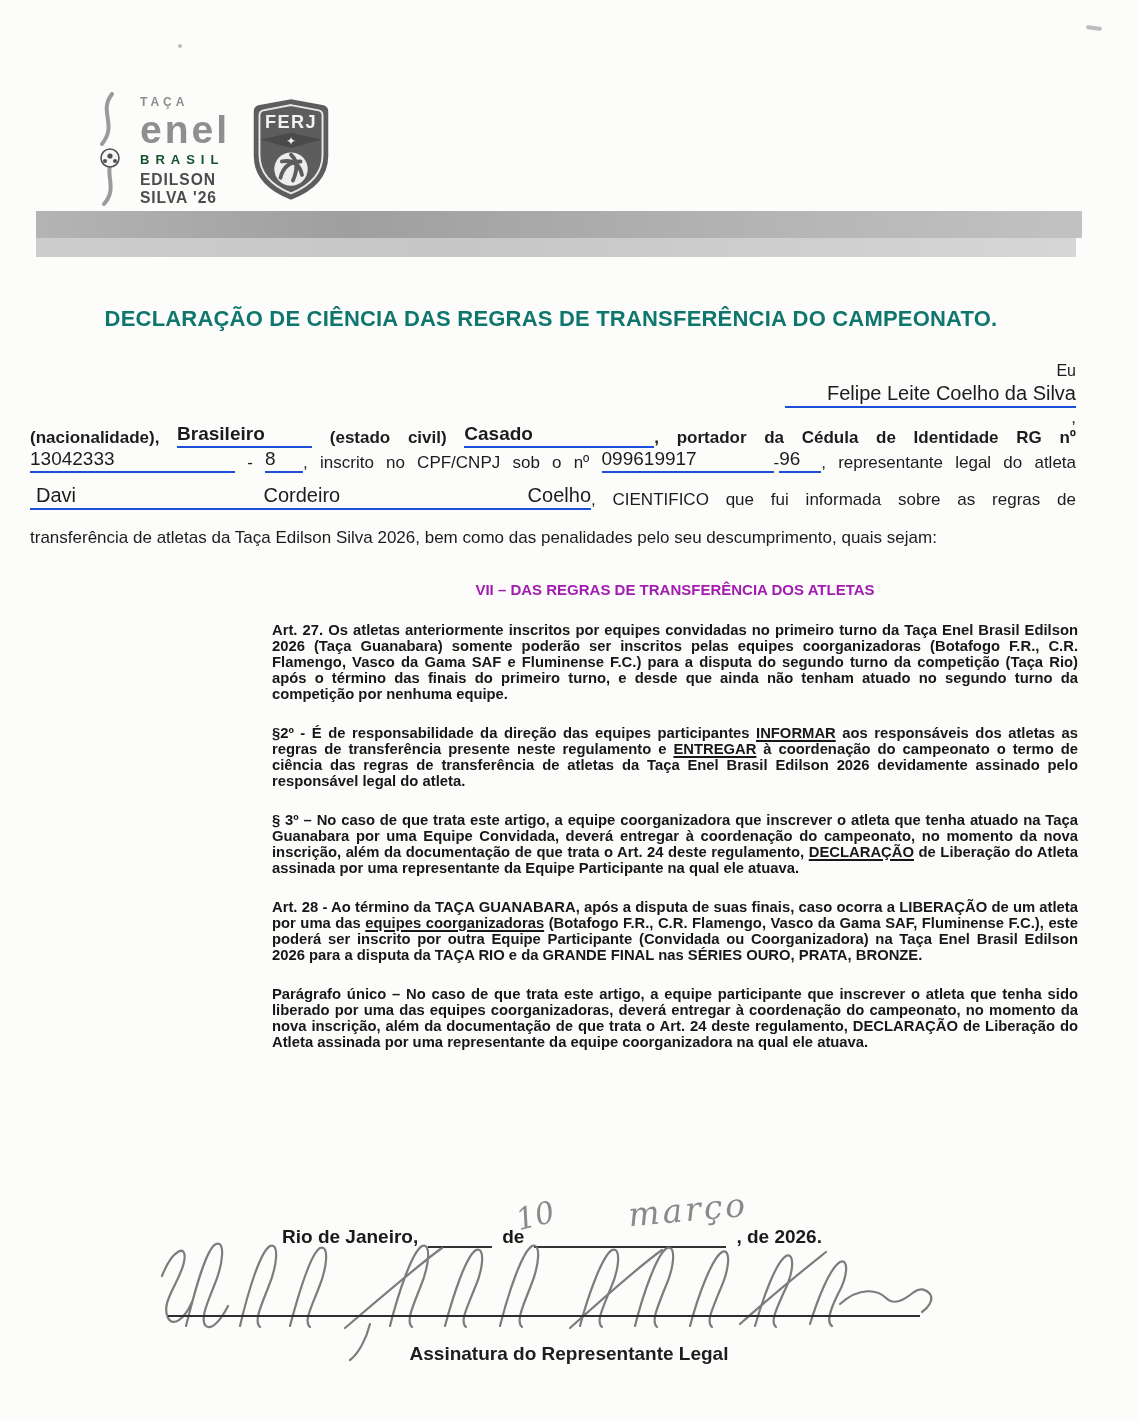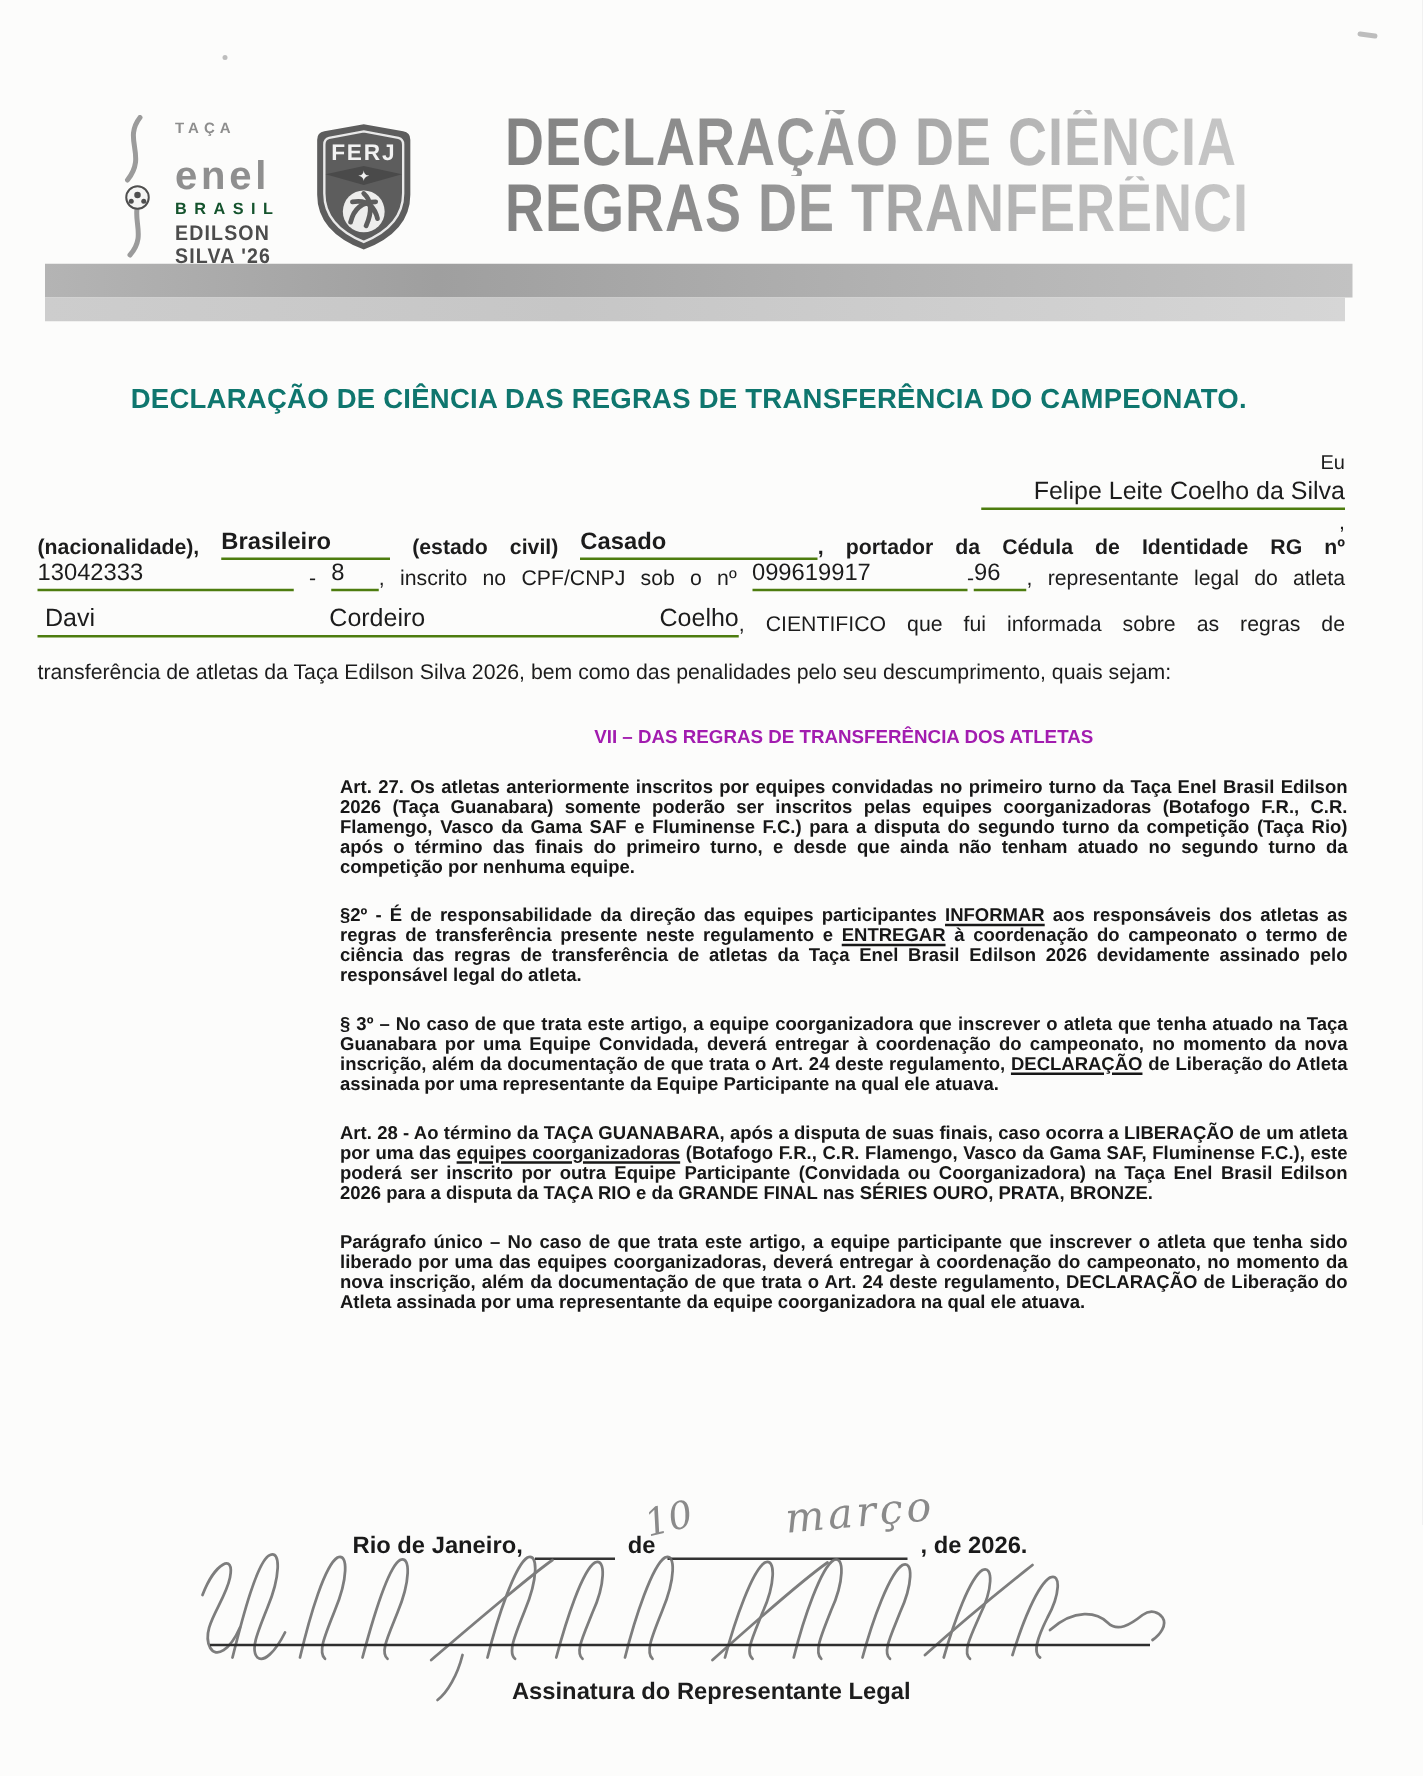--- a/index.html
+++ b/index.html
@@ -4,21 +4,21 @@
 <style>
   html,body{margin:0;padding:0;background:#e9e9e9;}
   #page{position:relative;width:1138px;height:1421px;background:#fcfcfb;margin:0 auto;
         font-family:"Liberation Sans",sans-serif;color:#1b1b1b;overflow:hidden;}
 
   
   .hdr-logo-enel{position:absolute;left:88px;top:92px;width:150px;height:115px;display:flex;}
   .enel-swoosh{position:absolute;left:0;top:0;}
   .enel-text{position:absolute;left:52px;top:4px;line-height:1;}
   .enel-taca{font-size:12px;letter-spacing:4px;color:#8d8d8d;font-weight:700;}
-  .enel-brand{font-size:32px;letter-spacing:3px;color:#8f8f8f;font-weight:600;margin-top:16px;}
+  .enel-brand{font-size:39px;letter-spacing:3px;color:#8f8f8f;font-weight:600;margin-top:2px;}
   .enel-brasil{font-size:13px;letter-spacing:6px;color:#14532d;font-weight:600;margin-top:4px;}
   .enel-edilson{font-size:17px;letter-spacing:1px;color:#4c4c4c;font-weight:800;margin-top:5px;transform:scaleX(.92);transform-origin:left;}
   .enel-silva{font-size:17px;letter-spacing:1px;color:#4c4c4c;font-weight:800;margin-top:1px;transform:scaleX(.92);transform-origin:left;}
 
   .hdr-ferj{position:absolute;left:248px;top:96px;}
 
   .hdr-title{position:absolute;left:330px;top:88px;width:740px;text-align:center;}
   .hdr-title .tl{font-weight:800;font-size:54px;line-height:53px;letter-spacing:1px;
       transform:scaleX(.8);transform-origin:center;white-space:nowrap;
       background:linear-gradient(90deg,#828282 0%,#8f8f8f 30%,#b5b5b5 70%,#c7c7c7 100%);
@@ -31,21 +31,21 @@
 
   .speck{position:absolute;background:#bdbdbd;border-radius:2px;}
 
   
   .doc-title{position:absolute;left:20px;top:306px;width:1062px;text-align:center;
              font-size:22px;font-weight:800;letter-spacing:.2px;color:#0f766e;}
 
   
   .pre{position:absolute;left:30px;width:1046px;font-size:17px;color:#1c1c1c;}
   .pre.just{text-align:justify;text-align-last:justify;}
-  .fld{display:inline-block;border-bottom:2px solid #4d7c0f;text-align:center;
+  .fld{display:inline-block;border-bottom:2px solid #1d4ed8;text-align:center;
        font-size:19px;line-height:1.15;vertical-align:bottom;padding-bottom:1px;}
   .fld.big{font-size:20px;}
   .l1{top:362px;display:flex;align-items:flex-end;flex-direction:column;}
   .l1 .eu{font-size:16px;padding-bottom:2px;}
   .l1 .fld{flex:1;text-align:left;padding-left:42px;margin-left:4px;}
   .l1 .comma{padding-bottom:2px;}
   .l2{top:423px;font-weight:bold;}
   .l3{top:448px;}
   .l4{top:484px;}
   .l5{top:528px;text-align:justify;}
@@ -102,24 +102,20 @@
   <svg class="hdr-ferj" width="86" height="108" viewBox="0 0 90 112">
     <path d="M45 3 L78 9 Q84 10 84 16 V62 Q84 93 45 108 Q6 93 6 62 V16 Q6 10 12 9 Z" fill="#5d5d5d"></path>
     <path d="M45 9 L74 14.5 Q78 15.5 78 20 V61 Q78 88 45 101.5 Q12 88 12 61 V20 Q12 15.5 16 14.5 Z" fill="none" stroke="#e9e9e9" stroke-width="2"></path>
     <text x="45" y="33" text-anchor="middle" font-family="Liberation Sans, sans-serif" font-size="19" font-weight="bold" fill="#f2f2f2" letter-spacing="1.5">FERJ</text>
     <path d="M13 45 L45 38 L77 45 L45 54 Z" fill="#4a4a4a"></path>
     <text x="45" y="50.5" text-anchor="middle" font-size="12" fill="#f2f2f2">✦</text>
     <circle cx="45" cy="76" r="17.5" fill="#ededec"></circle>
     <path d="M45 61 q10 9 2 27 M35.5 68 q17 -3 21 14 M55 68 q-17 0 -21 17" fill="none" stroke="#5d5d5d" stroke-width="4" stroke-linecap="round"></path>
   </svg>
 
-  <div class="hdr-title">
-    <div class="tl">DECLARAÇÃO DE CIÊNCIA DAS</div>
-    <div class="tl">REGRAS DE TRANFERÊNCIA</div>
-  </div>
 
   <div class="band1"></div>
   <div class="band2"></div>
 
   <div class="speck" style="left:1086px;top:26px;width:16px;height:4px;transform:rotate(8deg);"></div>
   <div class="speck" style="left:178px;top:44px;width:4px;height:4px;"></div>
 
   <div class="doc-title">DECLARAÇÃO DE CIÊNCIA DAS REGRAS DE TRANSFERÊNCIA DO CAMPEONATO.</div>
 
   <div class="pre l1">

